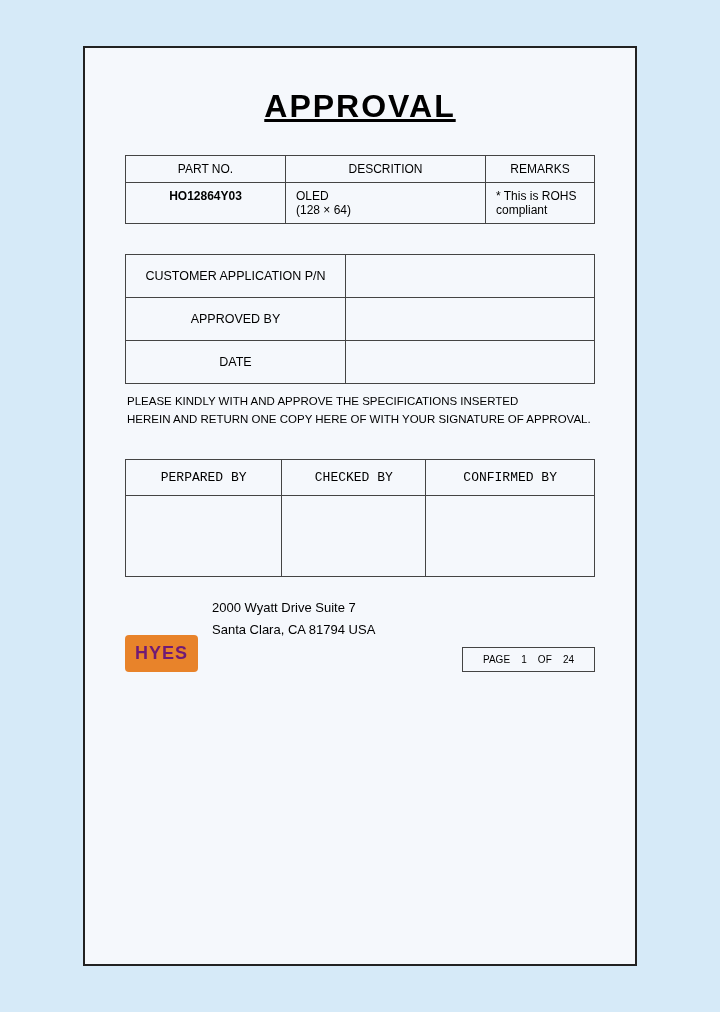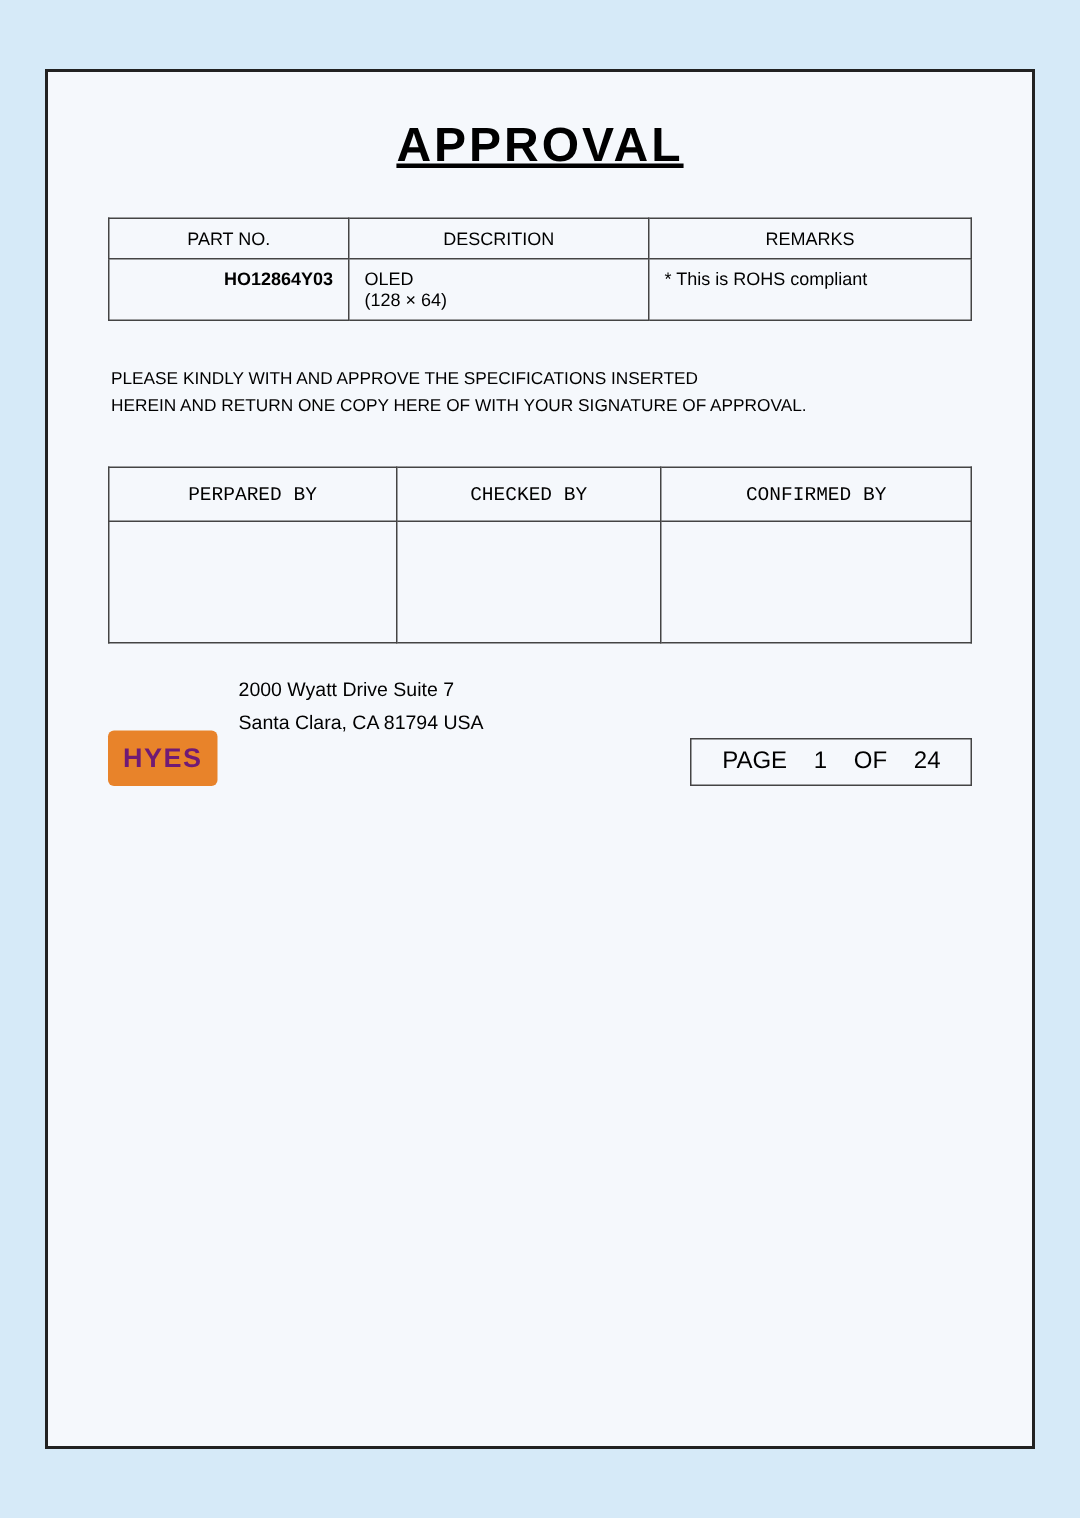--- a/index.html
+++ b/index.html
@@ -5,25 +5,25 @@
     * { margin: 0; padding: 0; box-sizing: border-box; }
     body {
       background-color: #d6eaf8;
       display: flex;
       justify-content: center;
       align-items: center;
       min-height: 100vh;
       font-family: Arial, sans-serif;
     }
     .page {
-      width: 660px;
+      width: 554px;
       min-height: 920px;
       background: #f5f8fc;
       border: 2.5px solid #222;
-      padding: 20px 40px 20px 40px;
+      padding: 30px 40px 20px 40px;
       position: relative;
     }
     .title {
       text-align: center;
       font-size: 32px;
       font-weight: bold;
       text-decoration: underline;
       letter-spacing: 2px;
       margin-bottom: 30px;
       margin-top: 10px;
@@ -40,21 +40,21 @@
       padding: 6px 10px;
       vertical-align: top;
     }
     .part-table th {
       text-align: center;
       font-weight: normal;
       background: #f5f8fc;
     }
     .part-table td:first-child {
       font-weight: bold;
-      text-align: right;
+      text-align: center;
       width: 160px;
     }
     .part-table td:nth-child(2) {
       width: 200px;
     }
     .part-table td:nth-child(3) {
       width: auto;
     }
     
     .customer-table {
@@ -129,21 +129,21 @@
     .company-name {
       font-weight: bold;
       font-size: 15px;
     }
     .page-number-box {
       position: absolute;
       right: 0;
       bottom: 0;
       border: 1.5px solid #444;
       padding: 6px 20px;
-      font-size: 16px;
+      font-size: 10px;
       background: #f5f8fc;
     }
   </style>
 </head>
 <body>
 
 <div class="page">
 
   <div class="title">APPROVAL</div>
 
@@ -160,20 +160,36 @@
         <td>HO12864Y03</td>
         <td>
           <span>OLED</span><br>
           <span>(128 × 64)</span>
         </td>
         <td>* This is ROHS compliant</td>
       </tr>
     </tbody>
   </table>
 
+  <table class="customer-table">
+    <tbody>
+        <tr>
+      <td>CUSTOMER APPLICATION P/N</td>
+      <td></td>
+    </tr>
+    <tr>
+      <td>APPROVED BY</td>
+      <td></td>
+    </tr>
+    <tr>
+      <td>DATE</td>
+      <td></td>
+    </tr>
+  </tbody>
+    </table>
 
   <div class="notice-text">
     <div>PLEASE KINDLY WITH AND APPROVE THE SPECIFICATIONS INSERTED</div>
     <div>HEREIN AND RETURN ONE COPY HERE OF WITH YOUR SIGNATURE OF APPROVAL.</div>
   </div>
 
   <table class="sig-table">
     <thead>
       <tr>
         <th>PERPARED BY</th>

